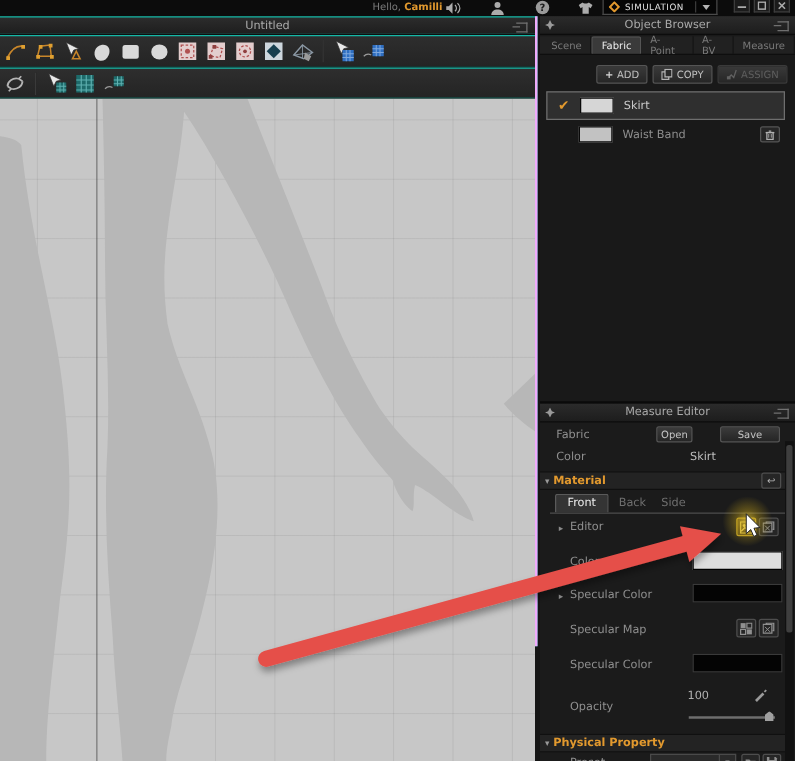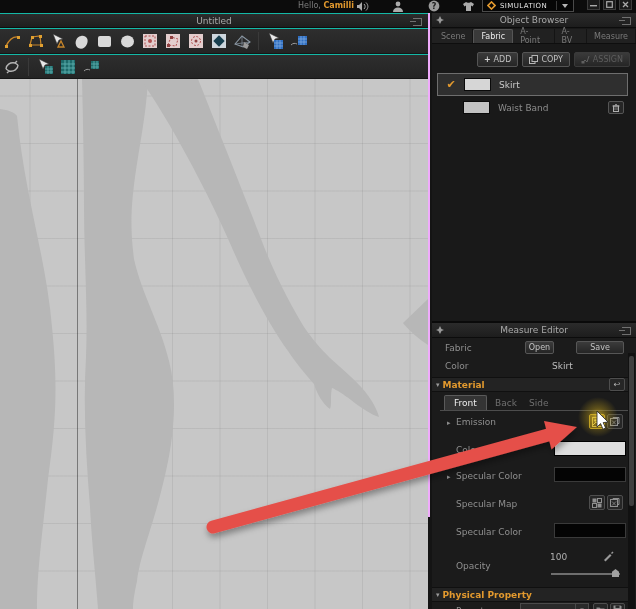--- a/index.html
+++ b/index.html
@@ -396,21 +396,21 @@
       <span style="color:#b5b5b5;font-size:8px">↩</span>
     </div>
 
     <div class="abs" style="left:8px;top:72px;width:188px;height:16px;border-bottom:1px solid #4d4d4d">
       <div class="mat-tab active" style="left:4px">Front</div>
       <div class="mat-tab" style="left:46px">Back</div>
       <div class="mat-tab" style="left:80px">Side</div>
     </div>
 
     <span class="exp-arr" style="left:15px;top:96px">▸</span>
-    <span class="pe-label" style="left:24px;top:94px">Emission</span>
+    <span class="pe-label" style="left:24px;top:94px">Editor</span>
     <div class="mini-btn hl" style="left:157px;top:91px">
       <svg width="10" height="10" viewBox="0 0 10 10">
           <rect x="0.5" y="0.5" width="9" height="9" fill="none" stroke="#d8c050"></rect>
           <circle cx="3.4" cy="3.4" r="1.2" fill="#e8d060"></circle>
           <path d="M1 8l3-3 2 2 3-4" stroke="#e8d060" fill="none"></path>
         </svg>
     </div>
     <div class="mini-btn" style="left:175px;top:91px">
       <svg width="10" height="10" viewBox="0 0 10 10">
           <rect x="0.5" y="1.5" width="7" height="7" fill="none" stroke="#909090"></rect>

